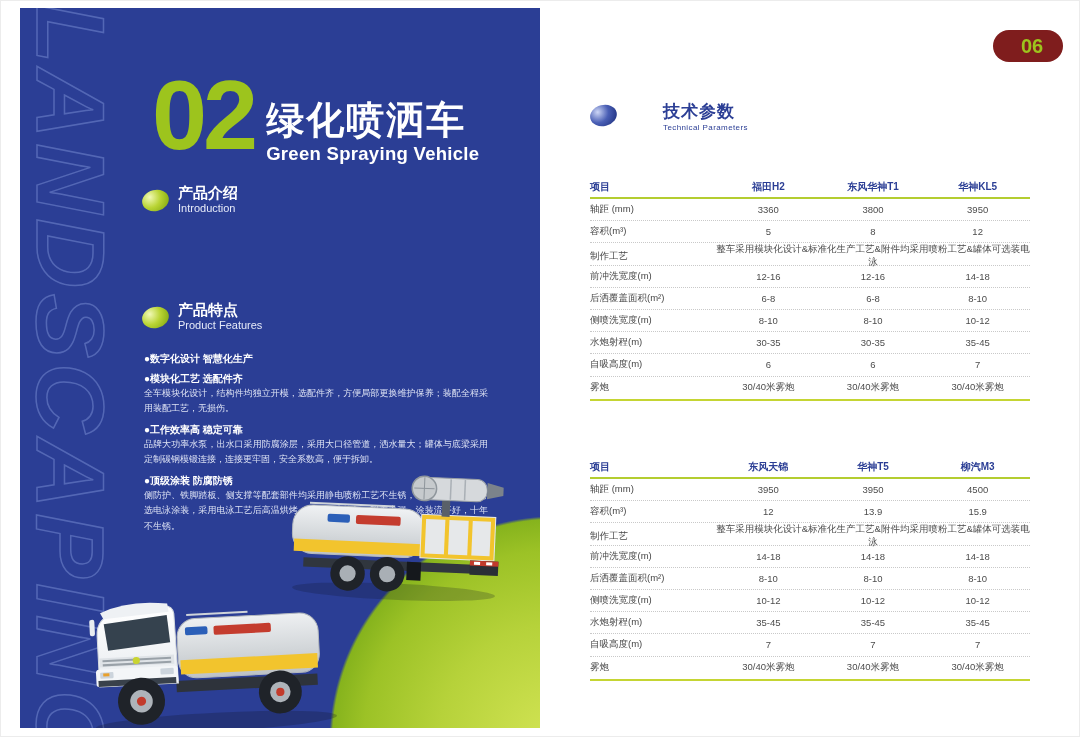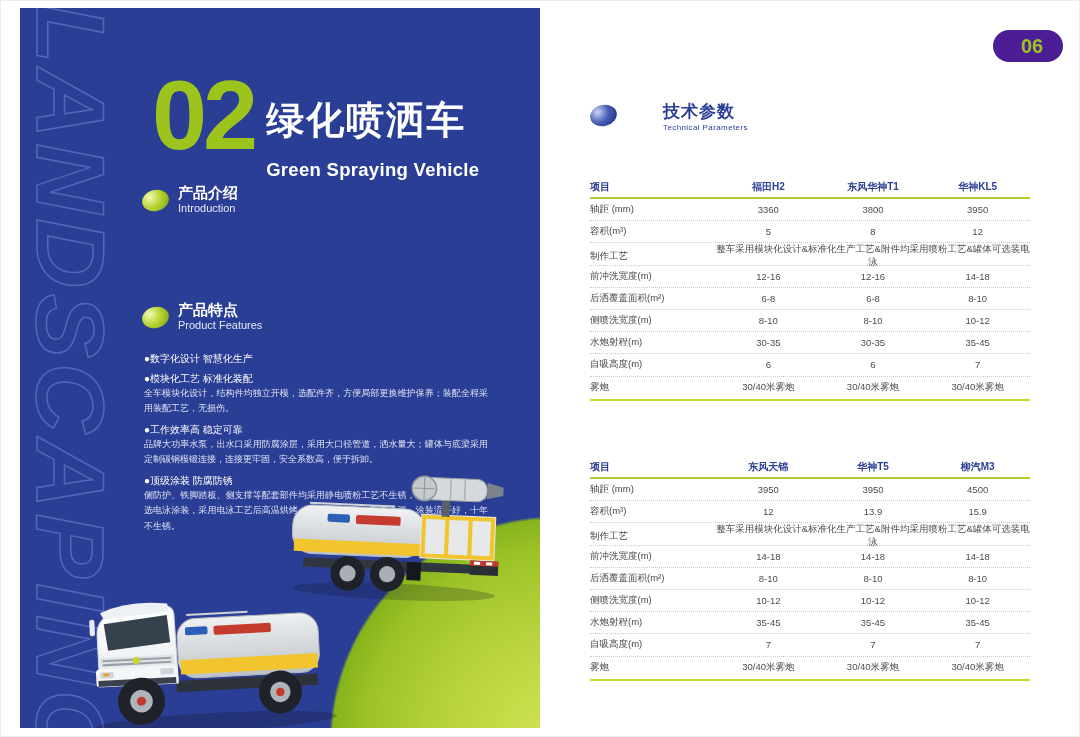--- a/index.html
+++ b/index.html
@@ -27,54 +27,54 @@
     white-space:nowrap; color:transparent;
     -webkit-text-stroke:1.5px rgba(150,172,235,0.38);
   }
   .title-row { position:absolute; left:132px; top:58px; display:flex; }
   .big-num {
     font-size:99px; font-weight:700; line-height:0.98; letter-spacing:-4px;
     color:#9dc41d;
   }
   .title-col { margin-left:12px; padding-top:35px; }
   .title-cn { font-size:38px; font-weight:700; color:#ffffff; letter-spacing:2px; line-height:1; }
-  .title-en { font-size:18.5px; font-weight:600; color:#ffffff; margin-top:20px; letter-spacing:0.3px; }
+  .title-en { font-size:18.5px; font-weight:600; color:#ffffff; margin-top:4px; letter-spacing:0.3px; }
 
   .lp-sec { position:absolute; display:flex; align-items:center; }
   .lp-sec.intro-head { left:122px; top:176px; }
   .lp-sec.features-head { left:122px; top:293px; }
   .sphere {
     width:27px; height:21px; border-radius:50%; transform:rotate(-14deg);
     margin-right:9px; margin-top:2px; flex:0 0 auto;
   }
   .sphere.green { background:radial-gradient(circle at 32% 28%, #f1f9b6, #b9d434 45%, #7ea50f 92%); }
   .sphere.blue  { background:radial-gradient(circle at 32% 28%, #cdd6f6, #4a5fb5 45%, #1c2e7d 92%); }
   .sec-cn-w { font-size:15px; font-weight:700; color:#ffffff; line-height:1.15; }
   .sec-en-w { font-size:11px; color:#e6eaf8; margin-top:1px; }
 
   .intro-body {
     position:absolute; left:124px; top:216px; width:342px;
     font-size:9.5px; line-height:1.95; color:#dde2f4; text-align:justify;
   }
   .features-list { position:absolute; left:124px; top:338px; width:344px; }
-  .f-title { font-size:10px; font-weight:400; color:#ffffff; line-height:1.5; margin-top:5px; }
+  .f-title { font-size:10px; font-weight:700; color:#ffffff; line-height:1.5; margin-top:5px; }
   .f-body { font-size:9px; line-height:1.72; color:#dde2f4; text-align:justify; }
 
   .truck-rear  { position:absolute; left:266px; top:460px; width:224px; height:134px; }
   .truck-front { position:absolute; left:58px;  top:558px; width:266px; height:170px; }
 
   
   .page-right { position:absolute; left:540px; top:8px; width:523px; height:720px; background:#ffffff; }
   .hdr-text { position:absolute; top:26px; right:86px; text-align:right; white-space:nowrap; }
   .hdr-line1 { font-size:9.5px; font-weight:700; color:#2b3e95; letter-spacing:1.5px; }
   .hdr-line1 .cat { font-size:11.5px; letter-spacing:1px; }
   .hdr-line2 { font-size:6.8px; color:#8f8f8f; letter-spacing:0.7px; margin-top:2px; }
   .pagenum-box {
     position:absolute; top:22px; right:0; width:70px; height:32px;
-    background:#4c1d95; color:#9dc41d; font-size:20px; font-weight:700;
+    background:#7f1d1d; color:#9dc41d; font-size:20px; font-weight:700;
     line-height:32px; padding-left:28px;border-radius:16px;
   }
   .rp-sec { position:absolute; left:50px; top:94px; display:flex; align-items:flex-start;gap:37px; }
   .rp-sec .sphere { margin-top:3px; }
   .sec-cn-b { font-size:17px; font-weight:700; color:#2b3e95; line-height:1.2; letter-spacing:1px; }
   .sec-en-b { font-size:8px; color:#2b3e95; margin-top:1px; letter-spacing:0.4px; }
 
   .spec-table { position:absolute; left:50px; width:440px; border-bottom:2px solid #c5d533;margin-top:27px; }
   .spec-table.one { top:142px; }
   .spec-table.two { top:422px; }
@@ -118,21 +118,21 @@
 
   <div class="lp-sec features-head">
     <div class="sphere green"></div>
     <div>
       <div class="sec-cn-w">产品特点</div>
       <div class="sec-en-w">Product Features</div>
     </div>
   </div>
   <div class="features-list">
       <div class="f-title">●数字化设计 智慧化生产</div>
-      <div class="f-title">●模块化工艺 标准化装配</div>
+      <div class="f-title">●模块化工艺 选配件齐</div>
       <div class="f-body">全车模块化设计，结构件均独立开模，选配件齐，方便局部更换维护保养；装配全程采用装配工艺，无损伤。</div>
       <div class="f-title">●工作效率高 稳定可靠</div>
       <div class="f-body">品牌大功率水泵，出水口采用防腐涂层，采用大口径管道，洒水量大；罐体与底梁采用定制碳钢模锻连接，连接更牢固，安全系数高，便于拆卸。</div>
       <div class="f-title">●顶级涂装 防腐防锈</div>
       <div class="f-body">侧防护、铁脚踏板、侧支撑等配套部件均采用静电喷粉工艺不生锈，经久耐用；罐体可选电泳涂装，采用电泳工艺后高温烘烤，涂层厚度均匀，附着力强，涂装流平好，十年不生锈。</div>
     </div>
 
   <svg class="truck-rear" viewBox="0 0 220 132">
     <defs>
       <linearGradient id="t2tank" x1="0" y1="0" x2="0" y2="1">

